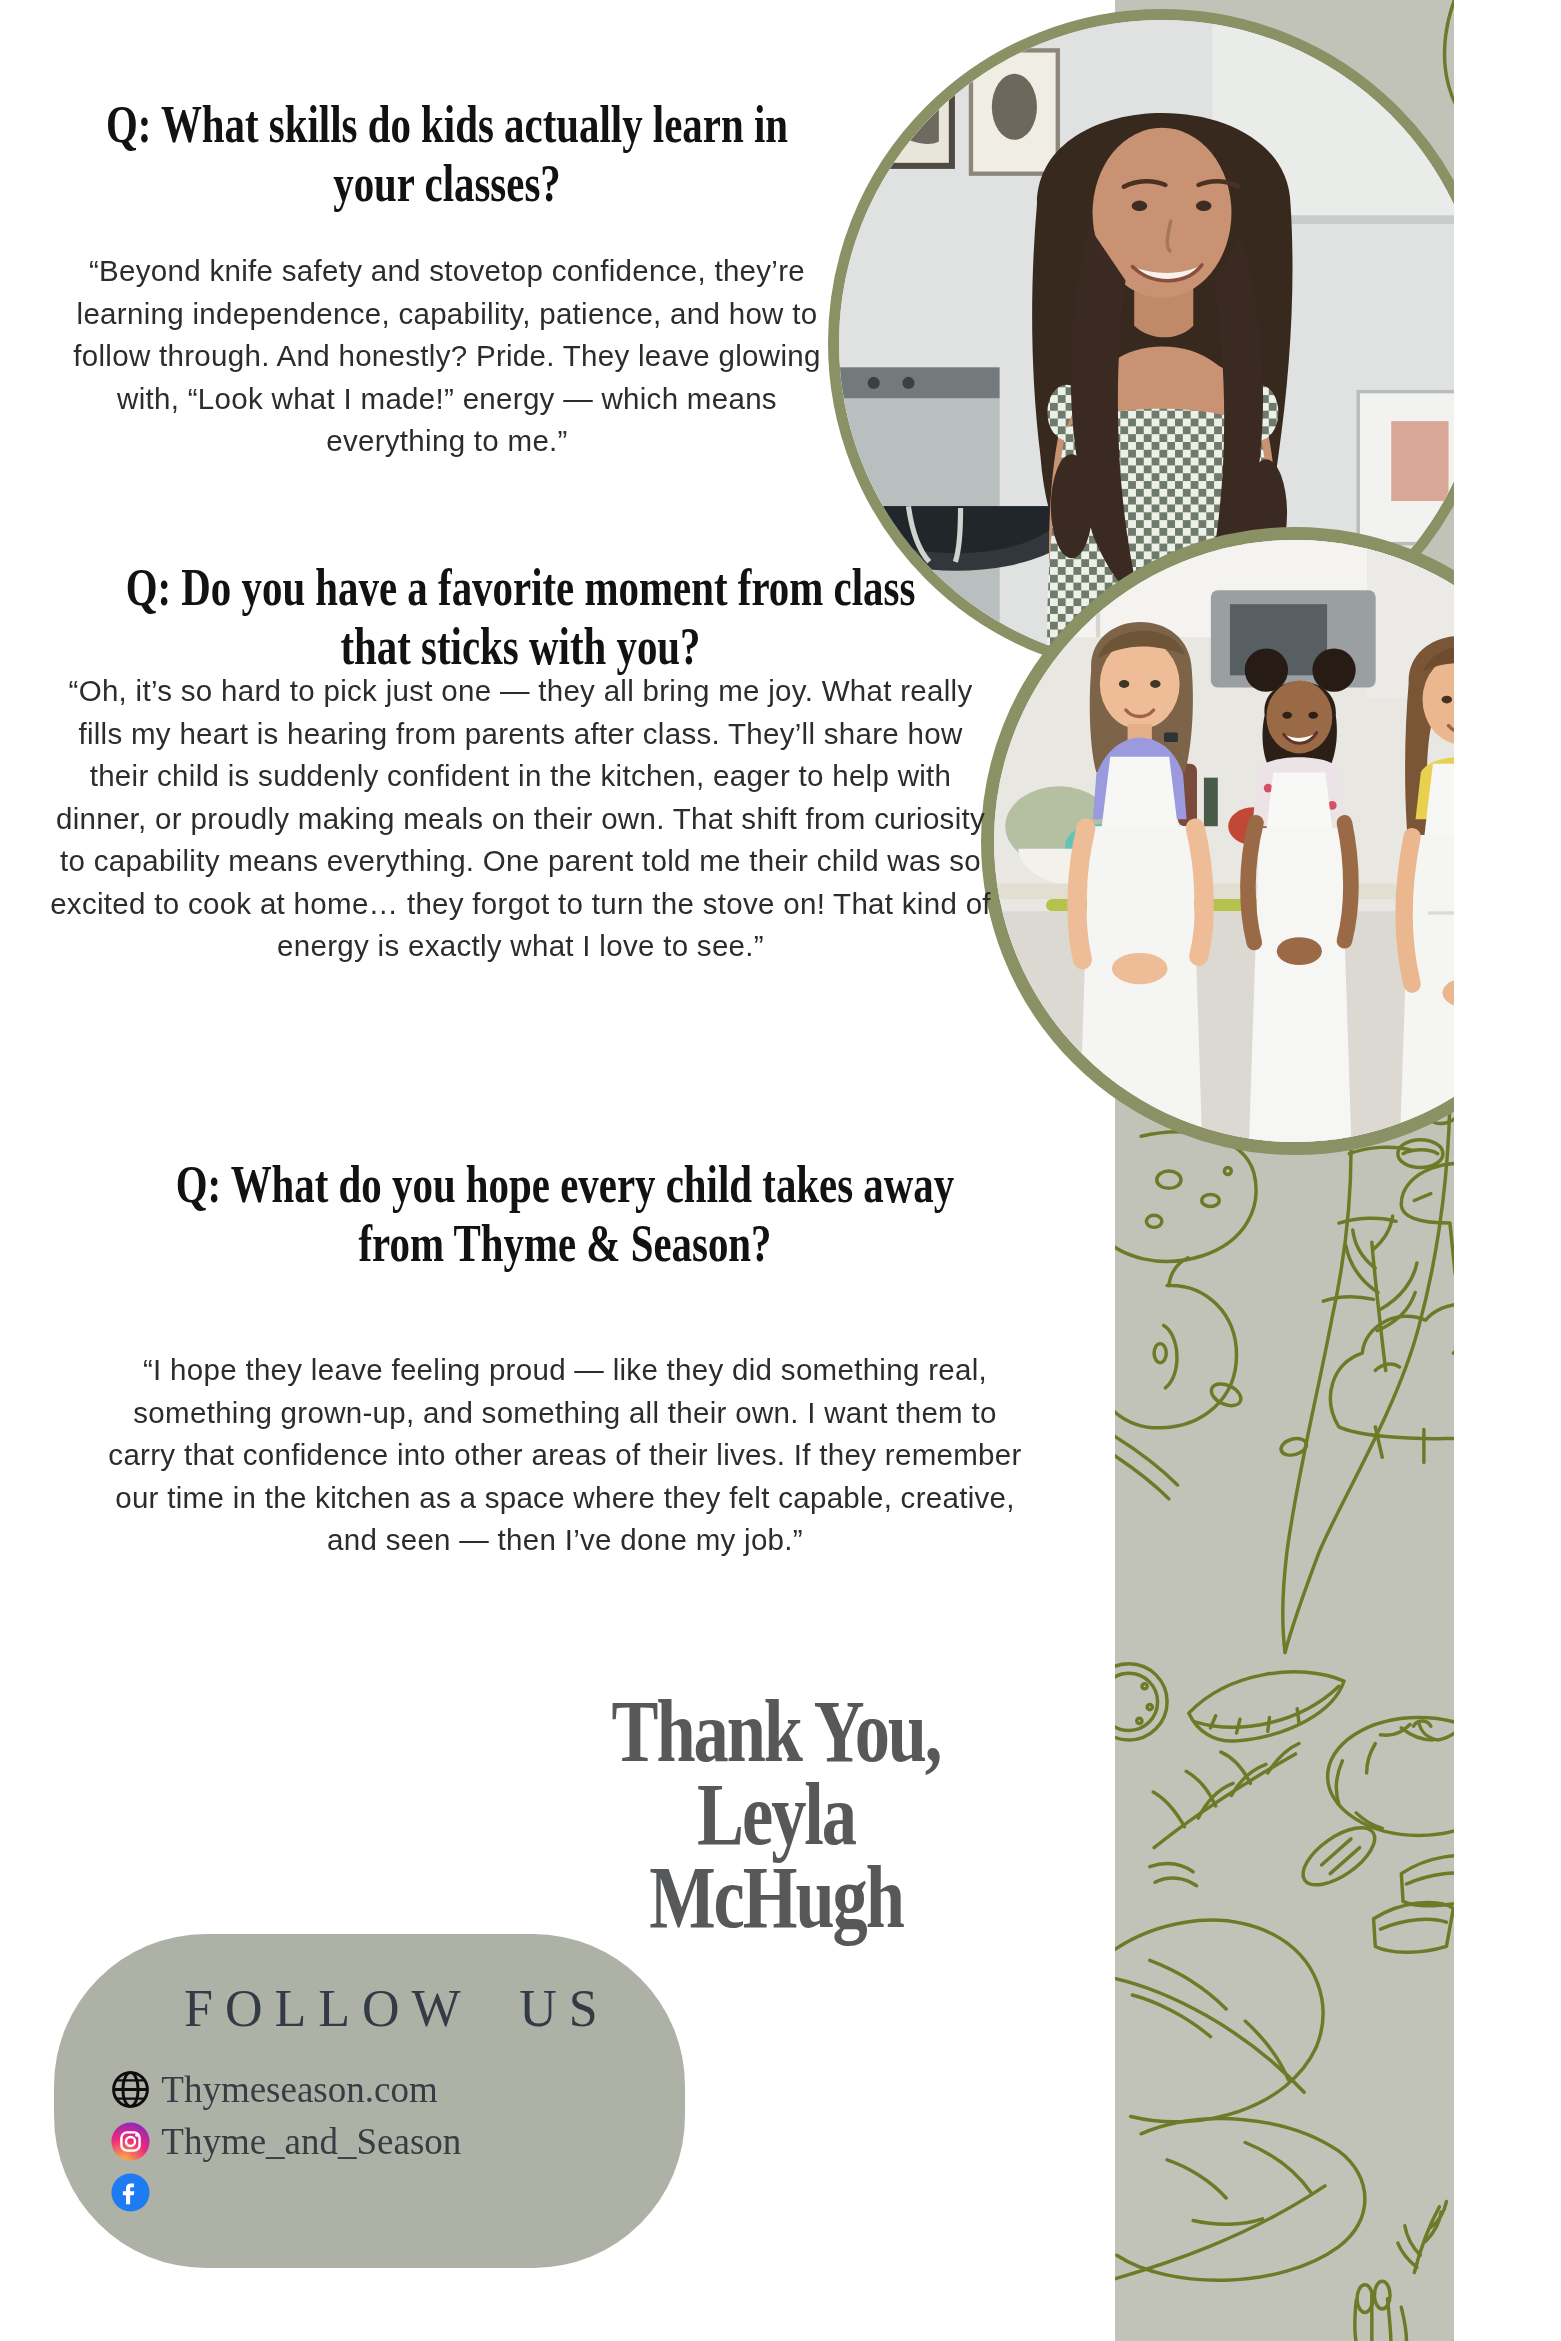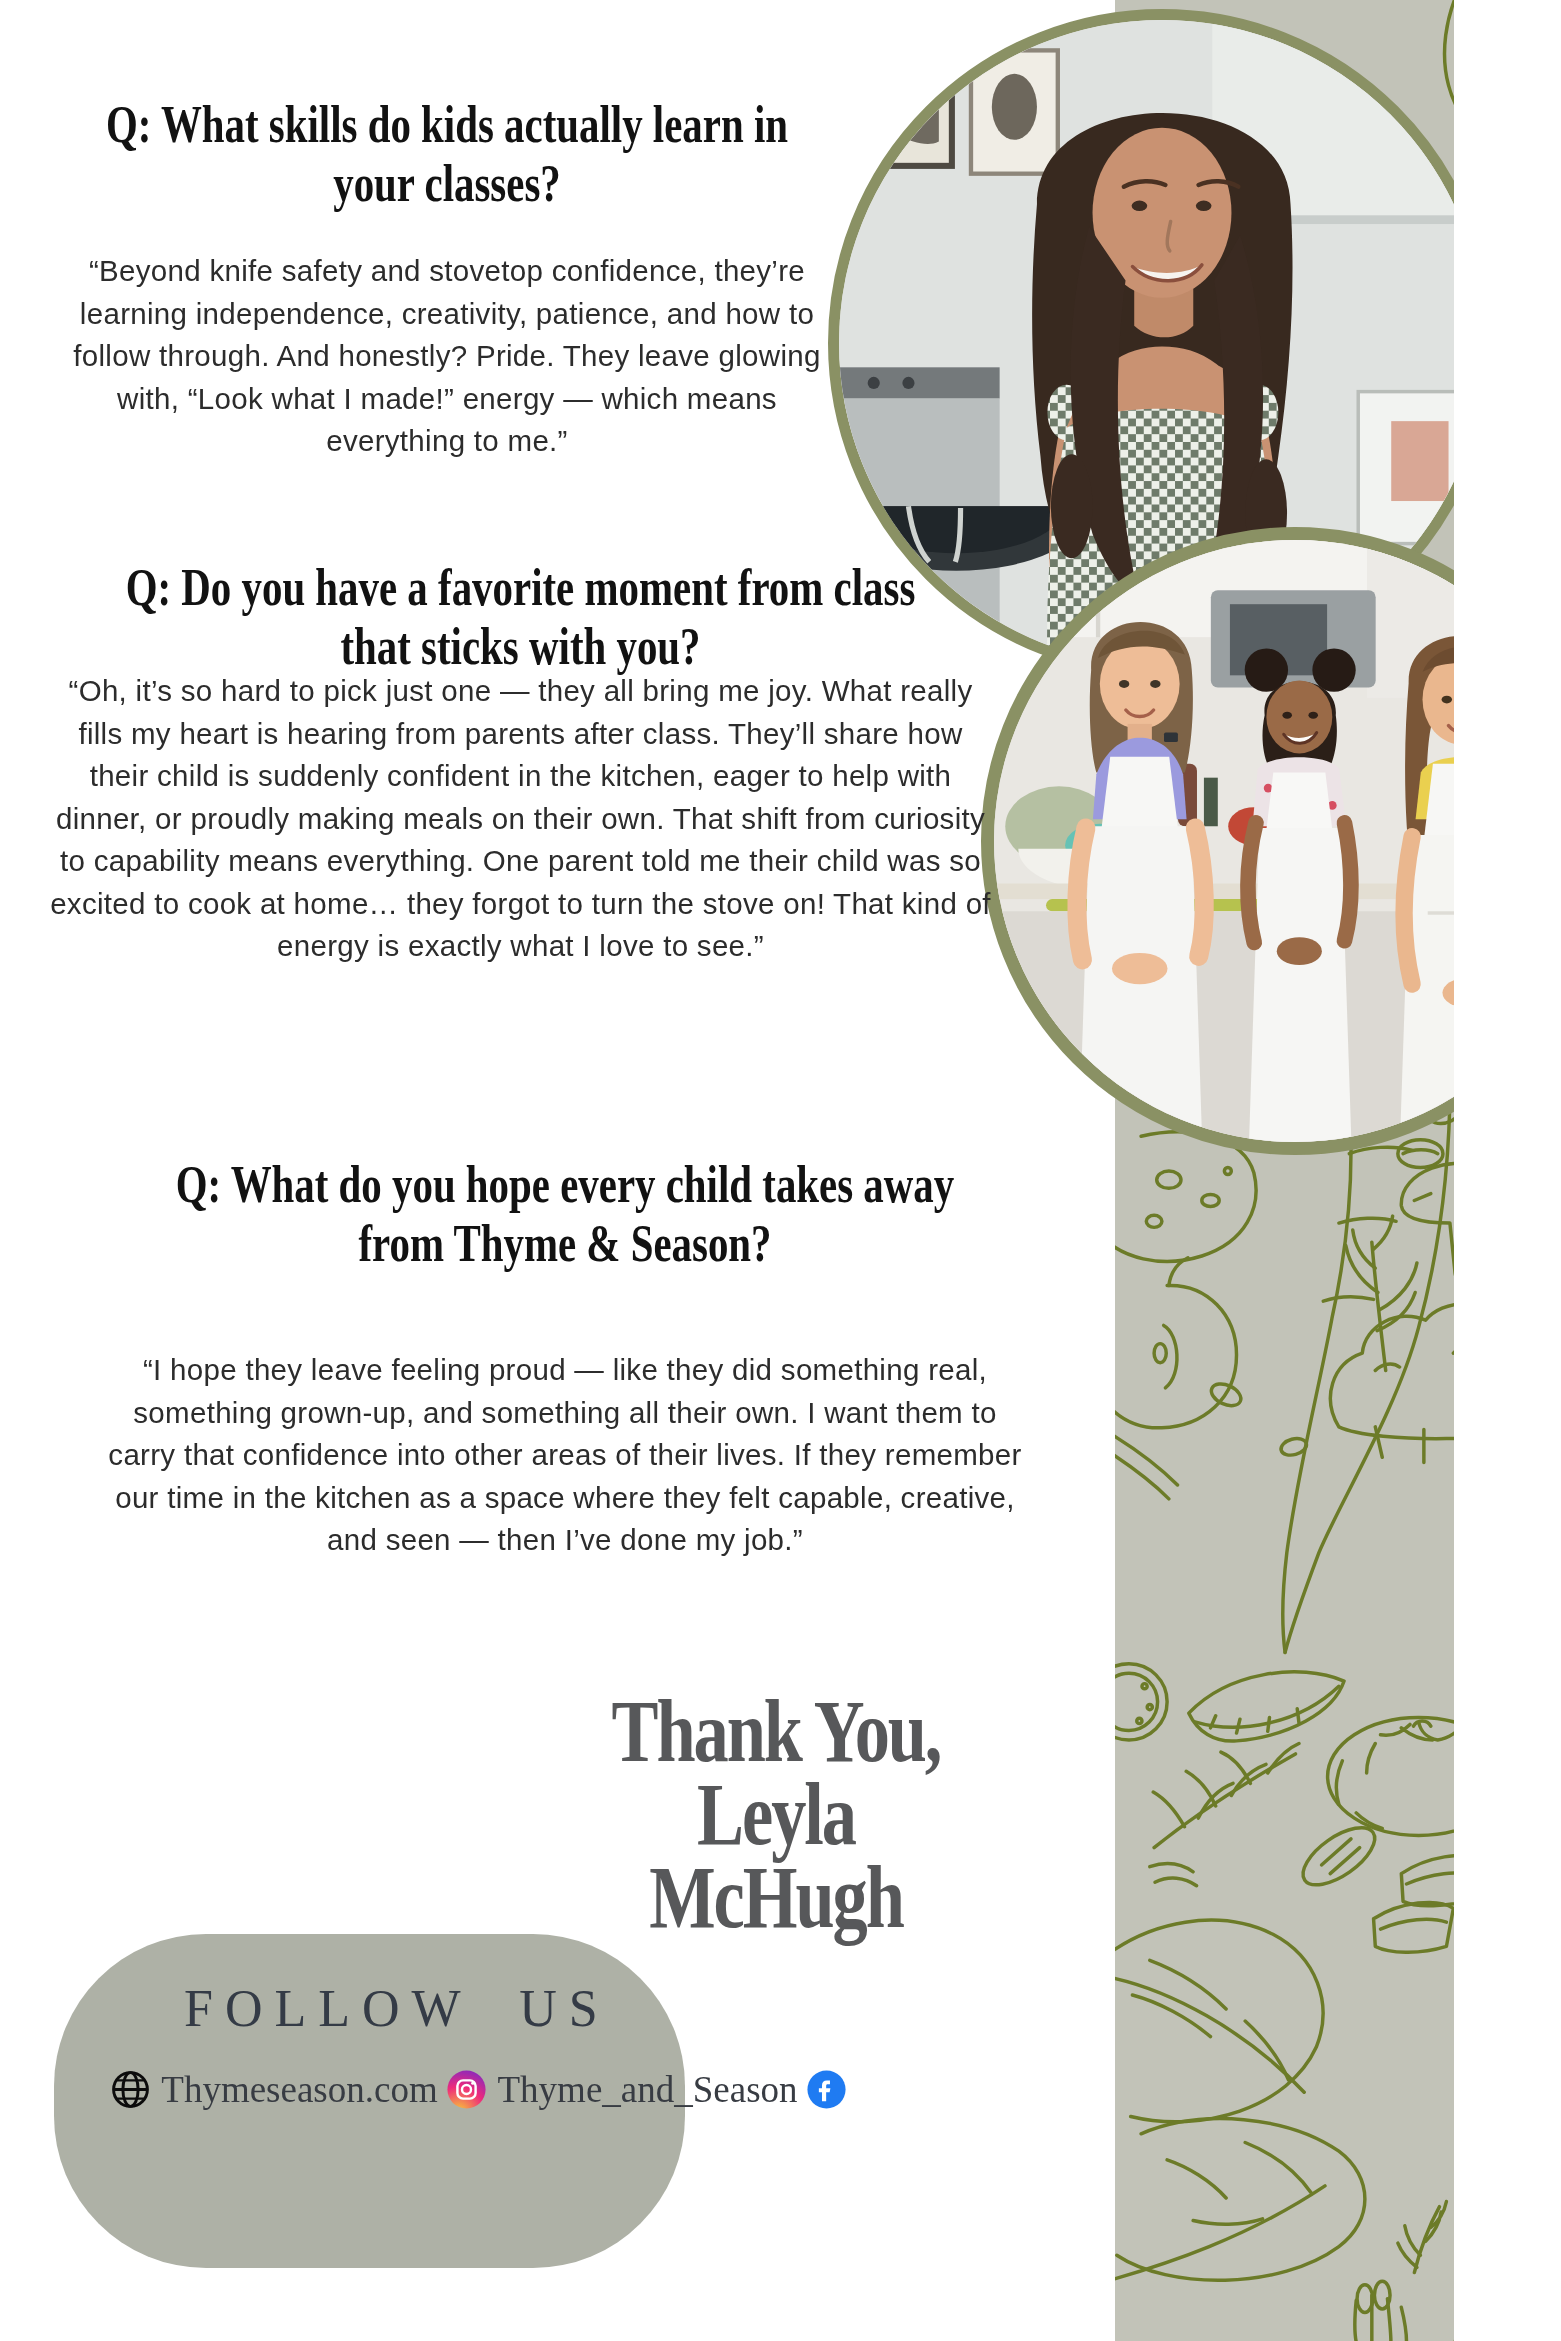--- a/index.html
+++ b/index.html
@@ -32,21 +32,21 @@
   .signoff{position:absolute;left:529px;top:1691px;width:494px;text-align:center;z-index:5;
            font-family:"Liberation Serif",serif;font-weight:bold;color:#57585a;
            font-size:88px;line-height:.92;letter-spacing:-2.6px;
            transform:scale(.8,1.02);transform-origin:50% 0;}
 
   
   .follow{position:absolute;left:54px;top:1934px;width:631px;height:334px;background:#aeb1a6;
           border-radius:152px;z-index:5;}
   .follow-title{margin:45px 0 0 130px;font-family:"Liberation Serif",serif;font-size:52px;
                 letter-spacing:12px;word-spacing:22.6px;color:#343b46;}
-  .follow-links{margin:29.5px 0 0 57px;display:flex;flex-direction:row;gap:9.5px;}
+  .follow-links{margin:29.5px 0 0 57px;display:flex;flex-direction:column;gap:9.5px;}
   .frow{display:flex;align-items:center;gap:11.3px;}
   .frow .ficon{width:39px;height:39px;flex:0 0 auto;}
   .frow .flabel{font-family:"Liberation Serif",serif;font-size:37px;color:#383c43;}
 </style>
 </head>
 <body>
 
 <div class="page">
 
   <div class="band">
@@ -288,21 +288,21 @@
       <path d="M468,694 L480,340 L606,340 L616,694 Z" fill="#f5f5f2"></path>
       <path d="M482,342 C470,402 470,462 482,512" stroke="#eab78e" stroke-width="20" fill="none" stroke-linecap="round"></path>
       <path d="M608,342 C620,402 614,472 590,514" stroke="#eab78e" stroke-width="20" fill="none" stroke-linecap="round"></path>
       <ellipse cx="545" cy="522" rx="28" ry="17" fill="#eab78e"></ellipse>
       <path d="M500,430 h86" stroke="#dedcd6" stroke-width="4"></path>
     </svg>
   </div>
 
   <section class="qa qa1">
     <h2>Q: What skills do kids actually learn in your classes?</h2>
-    <p>“Beyond knife safety and stovetop confidence, they’re learning independence, creativity, patience, and how to follow through. And honestly? Pride. They leave glowing with, “Look what I made!” energy — which means everything to me.”</p>
+    <p>“Beyond knife safety and stovetop confidence, they’re learning independence, capability, patience, and how to follow through. And honestly? Pride. They leave glowing with, “Look what I made!” energy — which means everything to me.”</p>
   </section>
 
   <section class="qa qa2">
     <h2>Q: Do you have a favorite moment from class that sticks with you?</h2>
     <p>“Oh, it’s so hard to pick just one — they all bring me joy. What really fills my heart is hearing from parents after class. They’ll share how their child is suddenly confident in the kitchen, eager to help with dinner, or proudly making meals on their own. That shift from curiosity to capability means everything. One parent told me their child was so excited to cook at home… they forgot to turn the stove on! That kind of energy is exactly what I love to see.”</p>
   </section>
 
   <section class="qa qa3">
     <h2>Q: What do you hope every child takes away from Thyme &amp; Season?</h2>
     <p>“I hope they leave feeling proud — like they did something real, something grown-up, and something all their own. I want them to carry that confidence into other areas of their lives. If they remember our time in the kitchen as a space where they felt capable, creative, and seen — then I’ve done my job.”</p>

